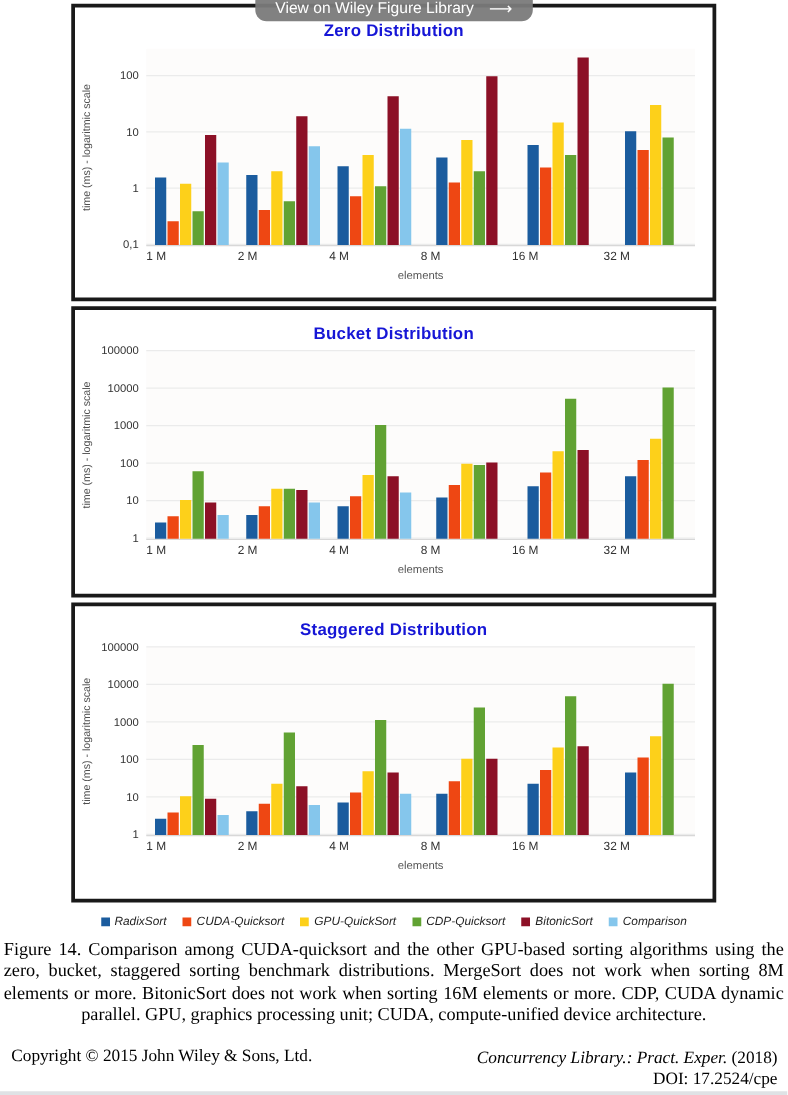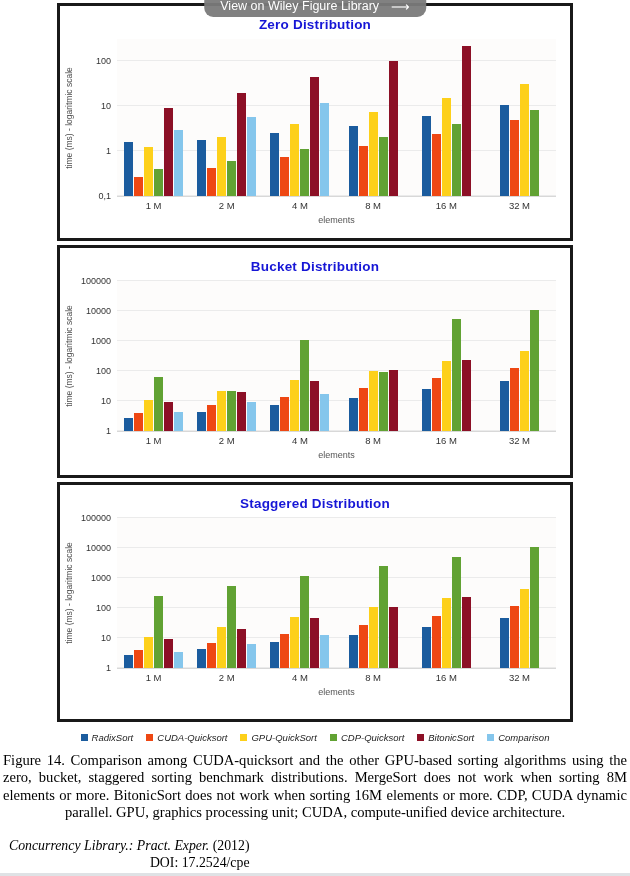--- a/index.html
+++ b/index.html
@@ -43,21 +43,21 @@
     flex:1; margin-right:14px; position:relative; background:#fdfcfb;
     border-bottom:1px solid #d8d8d8; display:flex; align-items:flex-end;
   }
   .gridline { position:absolute; left:0; right:0; height:1px; background:#ebebeb; }
   .bar-group {
     flex:1; display:flex; justify-content:center; align-items:flex-end;
     gap:1px; height:100%; position:relative; z-index:1;
   }
   .bar { width:9px; }
   .xrow { display:flex; margin:3px 14px 0 57px; }
-  .xtick { flex:1; text-align:center; font-size:9.5px; color:#333; }
+  .xtick { flex:1; font-size:9.5px; color:#333; }
   .x-axis-label {
     text-align:center; font-size:9px; color:#555; margin:4px 14px 0 57px;
   }
 
   
   .legend-row { display:flex; justify-content:center; gap:13px; margin-top:10px; }
   .legend-item { display:flex; align-items:center; gap:4px; font-size:9.5px; color:#1e1e1e;font-style:italic; }
   .legend-swatch { width:7px; height:7px; display:inline-block; }
 
   
@@ -336,19 +336,20 @@
     </span>
     <span class="legend-item">
       <span class="legend-swatch" style="background: rgb(133, 198, 236);"></span>
       <span>Comparison</span>
     </span>
   </div>
 
 <p class="caption">Figure 14. Comparison among CUDA-quicksort and the other GPU-based sorting algorithms using the zero, bucket, staggered sorting benchmark distributions. MergeSort does not work when sorting 8M elements or more. BitonicSort does not work when sorting 16M elements or more. CDP, CUDA dynamic parallel. GPU, graphics processing unit; CUDA, compute-unified device architecture.</p>
 
 <div class="pagefooter">
+  <span>Copyright © 2015 John Wiley &amp; Sons, Ltd.</span>
   <span class="footer-right">
-    <span class="journal">Concurrency Library.: Pract. Exper.</span><span> (2012)</span><br>
+    <span class="journal">Concurrency Library.: Pract. Exper.</span><span> (2018)</span><br>
     <span>DOI: 17.2524/cpe</span>
   </span>
 </div>
 
 <div class="bottom-strip"></div>
 
 </body></html>

